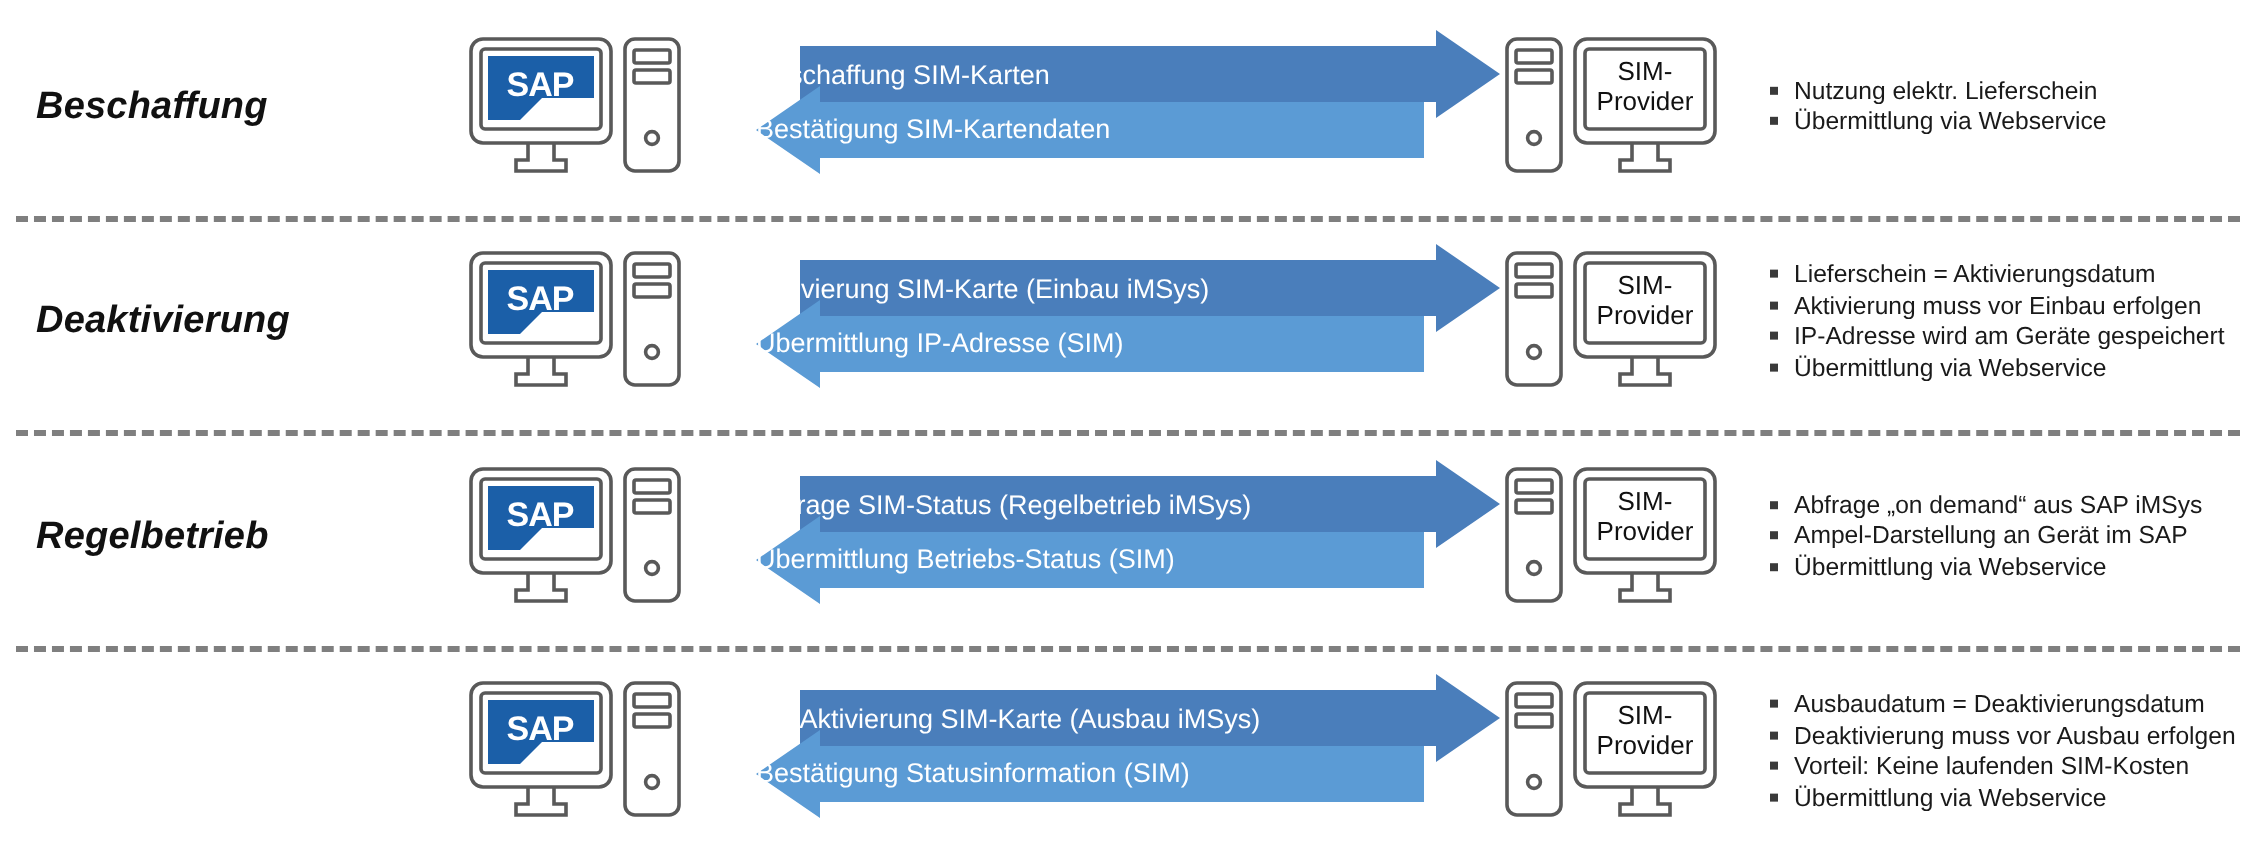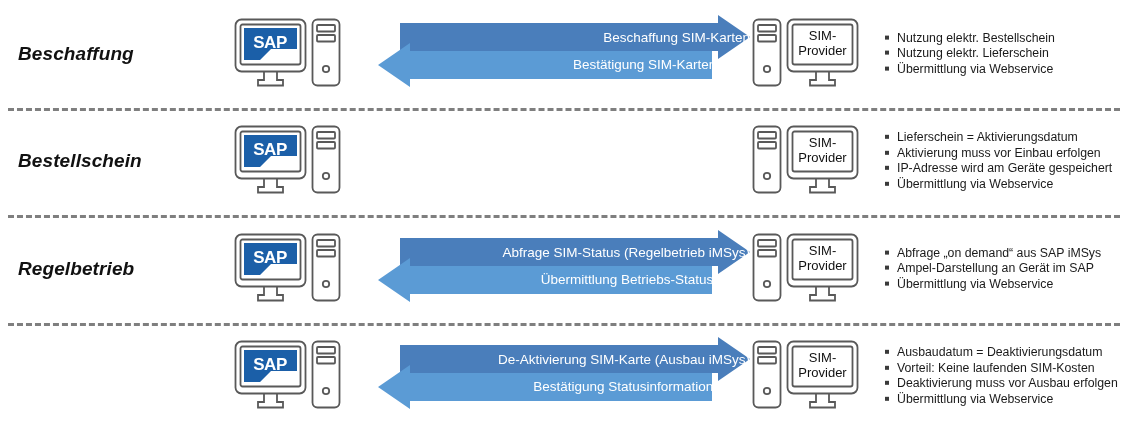--- a/index.html
+++ b/index.html
@@ -38,21 +38,21 @@
   .node-svg{display:block;}
 
   
   .arrows{
     position:absolute;left:378px;top:50%;transform:translateY(-50%);
     width:372px;height:78px;
   }
   .arrow-svg{display:block;position:absolute;left:0;top:0;}
   .arrow-text{
     position:absolute;color:#ffffff;font-size:13.5px;
-    text-align:right;white-space:nowrap;
+    text-align:left;white-space:nowrap;
     left:0;width:372px;
   }
   .arrow-text.top{top:15px;}
   .arrow-text.bottom{top:42px;}
 
   
   .bullets{
     position:absolute;left:884px;top:50%;transform:translateY(-50%);
     width:240px;
   }
@@ -114,48 +114,56 @@
       <rect x="35.5" y="2.5" width="70" height="52" rx="6"></rect>
       <rect x="40.5" y="7.5" width="60" height="40" rx="2"></rect>
       <path d="M64 55 L64 63 L58 63 L58 68.5 L83 68.5 L83 63 L77 63 L77 55"></path>
     </g>
     <text x="70.5" y="23" font-family="Liberation Sans, sans-serif" font-size="13" fill="#111" text-anchor="middle">SIM-</text>
     <text x="70.5" y="38" font-family="Liberation Sans, sans-serif" font-size="13" fill="#111" text-anchor="middle">Provider</text>
   </svg>
     </div>
 
     <div class="bullets">
-        <div class="bullet">Nutzung elektr. Bestellschein</div>
         <div class="bullet">Nutzung elektr. Lieferschein</div>
         <div class="bullet">Übermittlung via Webservice</div>
       </div>
   </div>
     <div class="row">
     <div class="divider"></div>
-    <div class="phase-label">Bestellschein</div>
-
-    <div class="sap-node">
-
-  <svg class="node-svg" width="108" height="74" viewBox="0 0 108 74" xmlns="http://www.w3.org/2000/svg">
-    <g fill="none" stroke="#595959" stroke-width="1.8">
-      <rect x="1.5" y="2.5" width="70" height="52" rx="6"></rect>
-      <rect x="6.5" y="7.5" width="60" height="40" rx="2"></rect>
-      <path d="M30 55 L30 63 L24 63 L24 68.5 L49 68.5 L49 63 L43 63 L43 55"></path>
-      <rect x="78.5" y="2.5" width="27" height="66" rx="5"></rect>
-      <rect x="83" y="8" width="18" height="6.5" rx="1"></rect>
-      <rect x="83" y="18" width="18" height="6.5" rx="1"></rect>
-      <circle cx="92" cy="52" r="3.2"></circle>
-    </g>
-    <g>
-      <path d="M10 11 L63 11 L63 32 L37 32 L26 43 L10 43 Z" fill="#1B5FA8"></path>
-      <text x="36" y="31" font-family="Liberation Sans, sans-serif" font-size="17" font-weight="bold" fill="#ffffff" text-anchor="middle" letter-spacing="-0.5">SAP</text>
-    </g>
-  </svg>
-    </div>
-
+    <div class="phase-label">Deaktivierung</div>
+
+    <div class="sap-node">
+
+  <svg class="node-svg" width="108" height="74" viewBox="0 0 108 74" xmlns="http://www.w3.org/2000/svg">
+    <g fill="none" stroke="#595959" stroke-width="1.8">
+      <rect x="1.5" y="2.5" width="70" height="52" rx="6"></rect>
+      <rect x="6.5" y="7.5" width="60" height="40" rx="2"></rect>
+      <path d="M30 55 L30 63 L24 63 L24 68.5 L49 68.5 L49 63 L43 63 L43 55"></path>
+      <rect x="78.5" y="2.5" width="27" height="66" rx="5"></rect>
+      <rect x="83" y="8" width="18" height="6.5" rx="1"></rect>
+      <rect x="83" y="18" width="18" height="6.5" rx="1"></rect>
+      <circle cx="92" cy="52" r="3.2"></circle>
+    </g>
+    <g>
+      <path d="M10 11 L63 11 L63 32 L37 32 L26 43 L10 43 Z" fill="#1B5FA8"></path>
+      <text x="36" y="31" font-family="Liberation Sans, sans-serif" font-size="17" font-weight="bold" fill="#ffffff" text-anchor="middle" letter-spacing="-0.5">SAP</text>
+    </g>
+  </svg>
+    </div>
+
+    <div class="arrows">
+
+  <svg class="arrow-svg" width="372" height="78" viewBox="0 0 372 78" xmlns="http://www.w3.org/2000/svg">
+    <polygon points="22,8 340,8 340,0 372,22 340,44 340,36 22,36" fill="#4A7EBB"></polygon>
+    <polygon points="32,36 334,36 334,64 32,64 32,72 0,50 32,28" fill="#5B9BD5"></polygon>
+  </svg>
+      <div class="arrow-text top">Aktivierung SIM-Karte (Einbau iMSys)</div>
+      <div class="arrow-text bottom">Übermittlung IP-Adresse (SIM)</div>
+    </div>
 
     <div class="sim-node">
 
   <svg class="node-svg" width="110" height="74" viewBox="0 0 110 74" xmlns="http://www.w3.org/2000/svg">
     <g fill="none" stroke="#595959" stroke-width="1.8">
       <rect x="1.5" y="2.5" width="27" height="66" rx="5"></rect>
       <rect x="6" y="8" width="18" height="6.5" rx="1"></rect>
       <rect x="6" y="18" width="18" height="6.5" rx="1"></rect>
       <circle cx="15" cy="52" r="3.2"></circle>
       <rect x="35.5" y="2.5" width="70" height="52" rx="6"></rect>
@@ -274,18 +282,18 @@
       <rect x="40.5" y="7.5" width="60" height="40" rx="2"></rect>
       <path d="M64 55 L64 63 L58 63 L58 68.5 L83 68.5 L83 63 L77 63 L77 55"></path>
     </g>
     <text x="70.5" y="23" font-family="Liberation Sans, sans-serif" font-size="13" fill="#111" text-anchor="middle">SIM-</text>
     <text x="70.5" y="38" font-family="Liberation Sans, sans-serif" font-size="13" fill="#111" text-anchor="middle">Provider</text>
   </svg>
     </div>
 
     <div class="bullets">
         <div class="bullet">Ausbaudatum = Deaktivierungsdatum</div>
+        <div class="bullet">Deaktivierung muss vor Ausbau erfolgen</div>
         <div class="bullet">Vorteil: Keine laufenden SIM-Kosten</div>
-        <div class="bullet">Deaktivierung muss vor Ausbau erfolgen</div>
         <div class="bullet">Übermittlung via Webservice</div>
       </div>
   </div>
   </div>
 
 </body></html>

